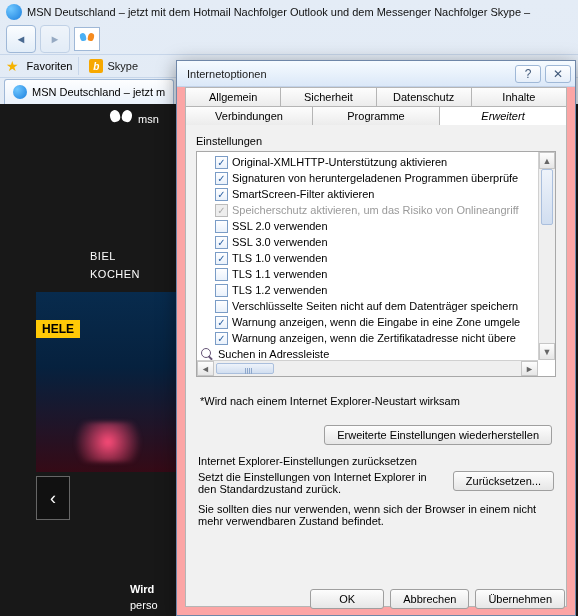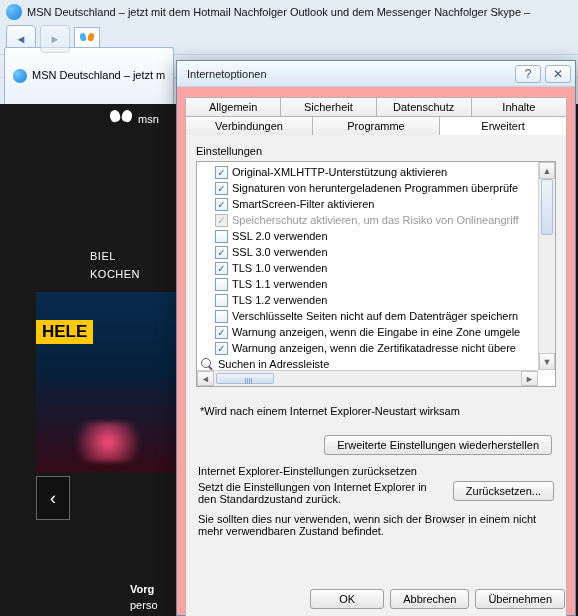--- a/index.html
+++ b/index.html
@@ -15,49 +15,49 @@
   .navbtn { width: 30px; height: 28px; border: 1px solid #9fb8d7; border-radius: 4px; background: linear-gradient(#fbfdff,#e2edf8); display: flex; align-items: center; justify-content: center; color:#4a6a91; }
   .favicon-box { width: 26px; height: 24px; border: 1px solid #9fb8d7; background: #fff; display:flex;align-items:center;justify-content:center; }
   .addr { flex: 1; height: 24px; border: 1px solid #9fb8d7; background: #fff; padding: 0 6px; display: flex; align-items: center; color: #6b6b6b; }
 
   .favbar { height: 24px; display: flex; align-items: center; padding: 2px 6px; gap: 6px; border-top: 1px solid #c7d6ea; border-bottom: 1px solid #c7d6ea; }
   .fav-star { color: #f5b301; font-size: 14px; margin-right: 2px; }
   .favlink { display: flex; align-items: center; gap: 4px; padding: 2px 4px; color: #1a1a1a; }
   .sep { width: 1px; height: 18px; background: #c7d6ea; }
 
   .tabbar { height: 26px; display: flex; align-items: flex-end; padding: 0 4px; }
-  .tab { background: linear-gradient(#fdfeff,#eaf2fb); border: 1px solid #9fb8d7; border-bottom: none; border-radius: 3px 3px 0 0; padding: 21px 8px; display: flex; align-items: flex-start; gap: 5px; max-width: 200px; }
+  .tab { background: linear-gradient(#fdfeff,#eaf2fb); border: 1px solid #9fb8d7; border-bottom: none; border-radius: 3px 3px 0 0; padding: 5px 8px; display: flex; align-items: center; gap: 5px; max-width: 200px; }
   .tab .ie { width: 14px; height: 14px; border-radius: 50%; background: radial-gradient(circle at 30% 30%, #6fc7ff, #1b7fde); }
 
   .content { position: absolute; top: 104px; left: 0; right: 0; bottom: 0; background: #181818; color: #fff; }
   .msn-logo { display: flex; align-items: center; gap: 6px; font-size: 20px; font-weight: 300; margin: 4px 0 0 110px; }
   .msn-logo .butterfly { width: 22px; height: 22px; position: relative; }
   .msn-logo .butterfly::before, .msn-logo .butterfly::after { content:""; position:absolute; width:10px;height:12px;border-radius:50% 50% 40% 40%; }
   .msn-logo .butterfly::before { left:0; top:2px; background:#fff; transform:rotate(-14deg);}
   .msn-logo .butterfly::after { right:0; top:2px; background:#fff; transform:rotate(14deg);}
   .side-links { margin: 120px 0 0 90px; font-size: 12px; letter-spacing: .5px; }
   .side-links div { margin-bottom: 6px; }
   .promo { margin: 12px 0 0 36px; width: 144px; height: 180px; background: linear-gradient(180deg,#082b4d 0%, #06213e 42%, #350a16 100%); position: relative; overflow:hidden; }
-  .promo .tag { background: #ffc907; color: #000; font-weight: bold; padding: 2px 6px; position: absolute; top: 28px; left: 0; font-size: 17px; }
+  .promo .tag { background: #ffc907; color: #000; font-weight: bold; padding: 2px 6px; position: absolute; top: 28px; left: 0; font-size: 12px; }
   .promo .glow { position:absolute; bottom:10px; left:20%; width:60%; height:40px; background: radial-gradient(circle,#ff4d7a 0%, rgba(255,77,122,0) 70%); filter: blur(2px);}
   .arrow-bk { width: 34px; height: 44px; border:1px solid #666; background:#111; color:#fff; display:flex;align-items:center;justify-content:center; margin-left:36px; margin-top:4px; font-size:18px; }
   .durc { position:absolute; bottom: 4px; left: 130px; color:#fff; font-size:14px; font-weight:bold; }
 
   
   .dialog { position: absolute; left: 176px; top: 60px; width: 400px; height: 556px; background: #fca5a5; border: 1px solid #6f87a8; box-shadow: 0 4px 18px rgba(0,0,0,.4); }
   .dlg-titlebar { height: 26px; background: linear-gradient(#f6fbff,#dbe8f8); border-bottom: 1px solid #c2d2e8; display: flex; align-items: center; padding: 0 4px 0 10px; }
   .dlg-title { flex: 1; color: #1b1b1b; }
   .dlg-btn { width: 26px; height: 18px; border: 1px solid #9fb8d7; border-radius: 3px; background: linear-gradient(#fdfeff,#e5eef9); margin-left: 4px; display:flex;align-items:center;justify-content:center;color:#41597a; font-size:12px;}
   
-  .tabs { margin: 10px 8px 0 8px; }
+  .tabs { margin: 0 8px 0 8px; }
   .tabrow { display: flex; }
   .tabrow .t { flex: 1; text-align: center; padding: 3px 0; border: 1px solid #b5b5b5; background: linear-gradient(#fdfdfd,#ececec); border-bottom: none; border-right: none; cursor: default; }
   .tabrow .t:last-child { border-right: 1px solid #b5b5b5; }
   .tabrow.second .t { border-top: 1px solid #b5b5b5; }
-  .tabrow .t.active { background: #fff; font-weight: normal; position: relative; }
+  .tabrow .t.active { background: #fff; font-weight: normal; position: relative; font-style: italic; }
 
   .panel { margin: 0 8px 8px 8px; border: 1px solid #b5b5b5; border-top: none; background: #fff; height: calc(100% - 72px); position: relative; }
   .panel-inner { padding: 8px 10px; background:#f1f1f1; height:100%; }
 
   .group-label { color: #000; margin: 2px 0 4px 0; }
   .listbox { background: #fff; border: 1px solid #a8a8a8; height: 226px; position: relative; overflow: hidden; }
   .list-scroll { position: absolute; right: 0; top: 0; bottom: 16px; width: 17px; background: #efefef; border-left: 1px solid #d0d0d0; }
   .list-scroll .up,.list-scroll .down{height:17px;background:linear-gradient(#fdfdfd,#e6e6e6);border:1px solid #c6c6c6;display:flex;align-items:center;justify-content:center;font-size:9px;color:#666;}
   .list-scroll .down{position:absolute;bottom:0;left:0;right:0;}
   .list-scroll .thumb{position:absolute;top:17px;left:2px;right:2px;height:56px;background:linear-gradient(#eef3fa,#d1def0);border:1px solid #aabfdd;border-radius:2px;}
@@ -133,21 +133,21 @@
     <div class="side-links">
       <div>BIEL</div>
       <div>KOCHEN</div>
     </div>
     <div class="promo">
       <span class="tag">HELE</span>
       <div class="glow"></div>
     </div>
     <div class="arrow-bk">‹</div>
     <div class="durc">
-      <span>Vorg</span><br>
+      <span>Wird</span><br>
       <span style="font-size:11px;font-weight:normal">perso</span>
     </div>
   </div>
 </div>
 
 <div class="dialog">
   <div class="dlg-titlebar">
     <span class="dlg-title">Internetoptionen</span>
     <span class="dlg-btn">?</span>
     <span class="dlg-btn">✕</span>

